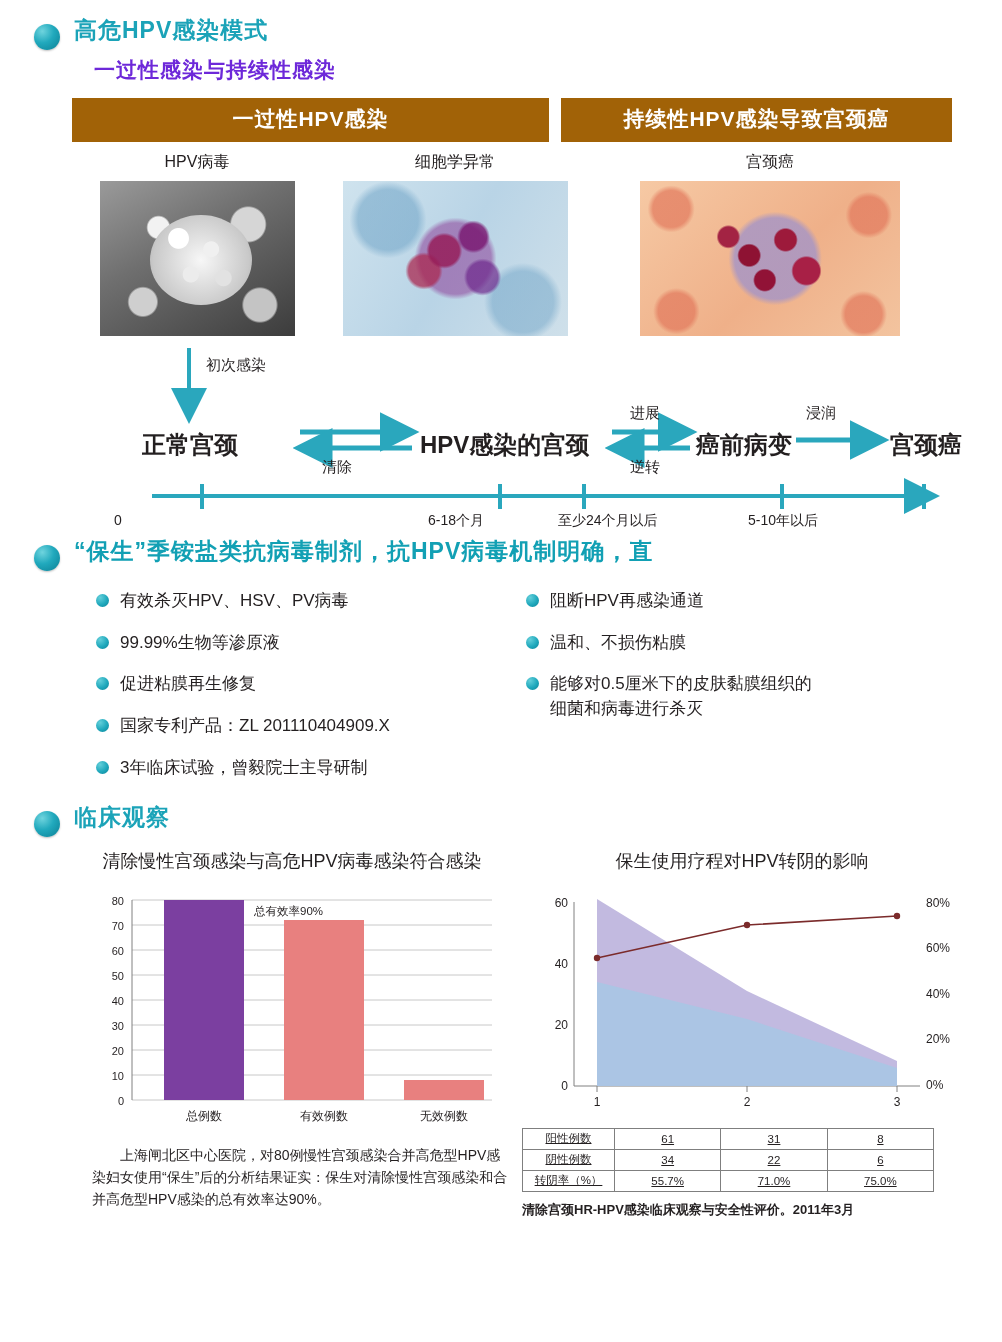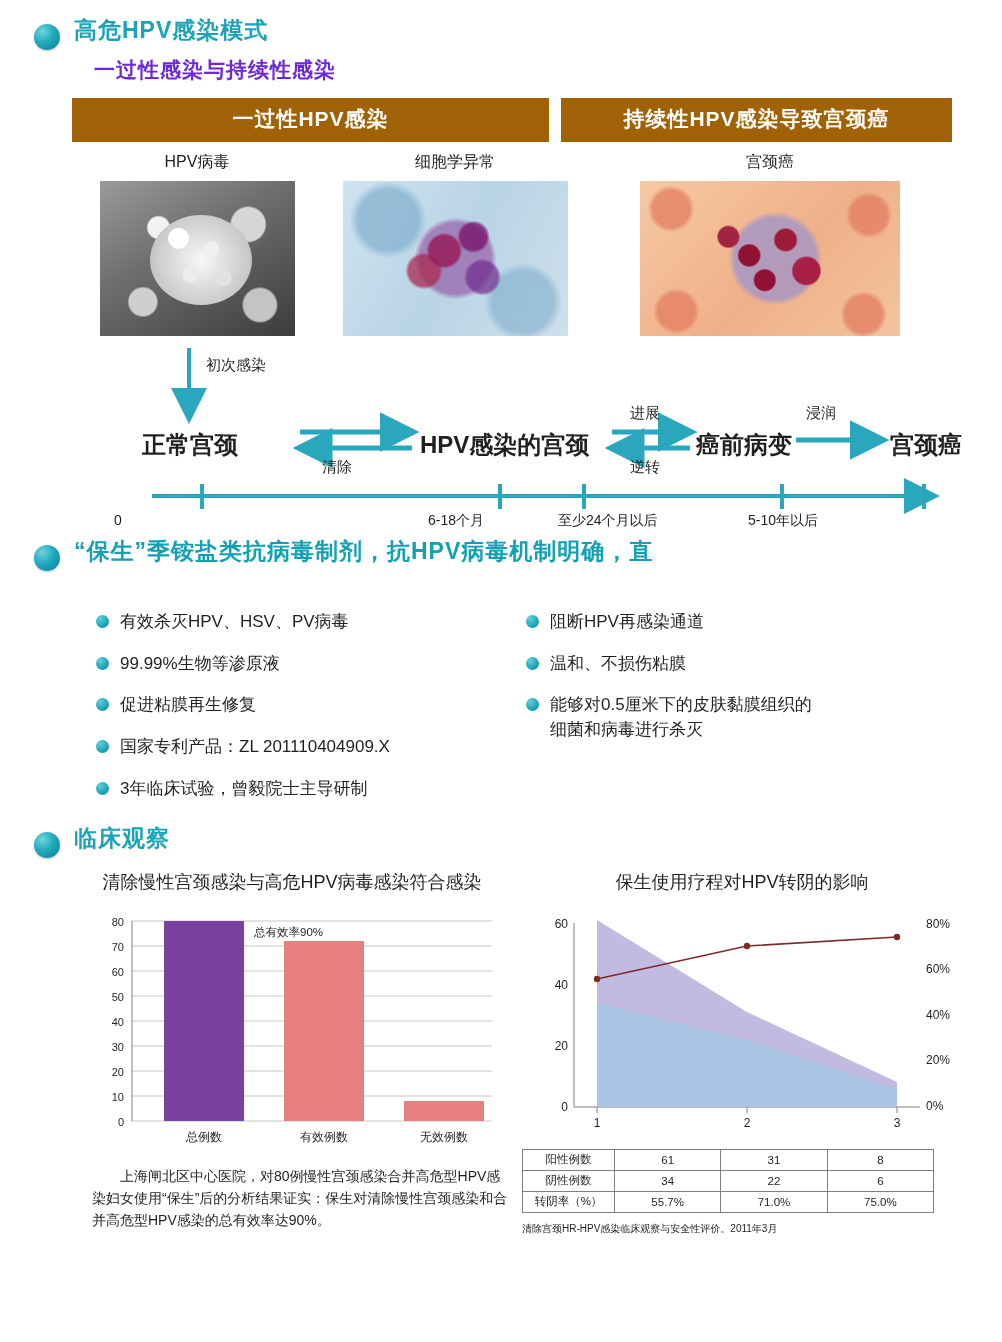--- a/index.html
+++ b/index.html
@@ -157,21 +157,21 @@
     color: #231f20;
     white-space: nowrap;
   }
 
   
   .features {
     display: flex;
     margin: 18px 0 0 96px;
     width: 860px;
   }
-  .feat-col { width: 430px; margin-top: 21px; }
+  .feat-col { width: 430px; }
   .feat-item {
     display: flex;
     align-items: flex-start;
     gap: 11px;
     margin-bottom: 17px;
     font-size: 17px;
     line-height: 1.45;
   }
   .dot {
     width: 13px; height: 13px;
@@ -191,26 +191,27 @@
   .chart-title {
     font-size: 18px;
     text-align: center;
     line-height: 1.35;
   }
   .chart-note {
     font-size: 14px;
     line-height: 1.6;
     margin-top: 8px;
   }
-  .chart-note.small { font-size: 10px; }
+  .chart-note.small { font-size: 13px; font-weight: bold; }
 
   table.data-tbl {
     border-collapse: collapse;
     font-size: 11.5px;
     width: 412px;
+    text-decoration: underline;
   }
   table.data-tbl td {
     border: 1px solid #7f7f7f;
     height: 21px;
     text-align: center;
     padding: 0 2px;
   }
   table.data-tbl td.rowhead { width: 92px; }
 
   .axis-lbl { font-size: 11px; fill: #231f20; }

